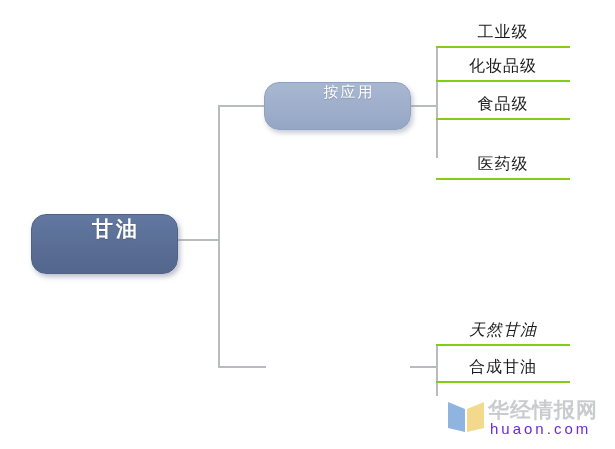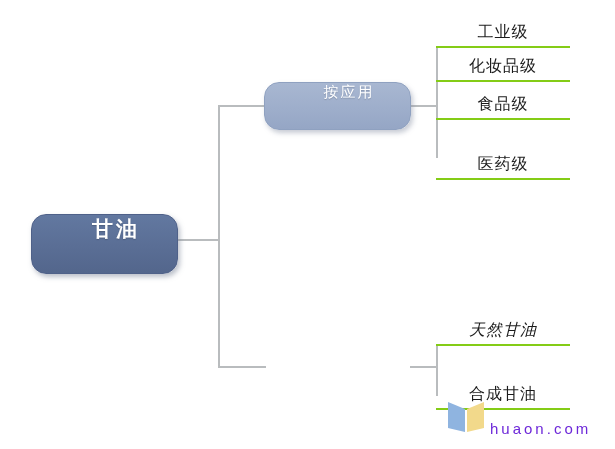--- a/index.html
+++ b/index.html
@@ -108,21 +108,21 @@
   }
 
   
   .leaf-a0 { top: 24px;  height: 24px; }
   .leaf-a1 { top: 58px;  height: 24px; }
   .leaf-a2 { top: 96px;  height: 24px; }
   .leaf-a3 { top: 145px; height: 24px; margin-top: 11px; }
 
   
   .leaf-s0 { top: 322px; height: 24px; font-style: italic; }
-  .leaf-s1 { top: 386px; height: 24px; }
+  .leaf-s1 { top: 359px; height: 24px; }
 
   
   #watermark {
     position: absolute;
     left: 446px;
     top: 396px;
     width: 165px;
     height: 48px;
     z-index: 6;
     pointer-events: none;
@@ -186,16 +186,17 @@
   <div class="leaf leaf-a3">医药级</div>
 
   <div class="leaf leaf-s0">天然甘油</div>
   <div class="leaf leaf-s1">合成甘油</div>
 
   <div id="watermark">
     <svg class="wm-logo" viewBox="0 0 40 38">
       <polygon points="2,4 19,11 19,34 2,30" fill="#8fb4e0"></polygon>
       <polygon points="38,4 21,11 21,34 38,30" fill="#f2d98b"></polygon>
     </svg>
+    <div class="wm-text-cn">华经情报网</div>
     <div class="wm-text-en">huaon.com</div>
   </div>
 
 </div>
 
 </body></html>

